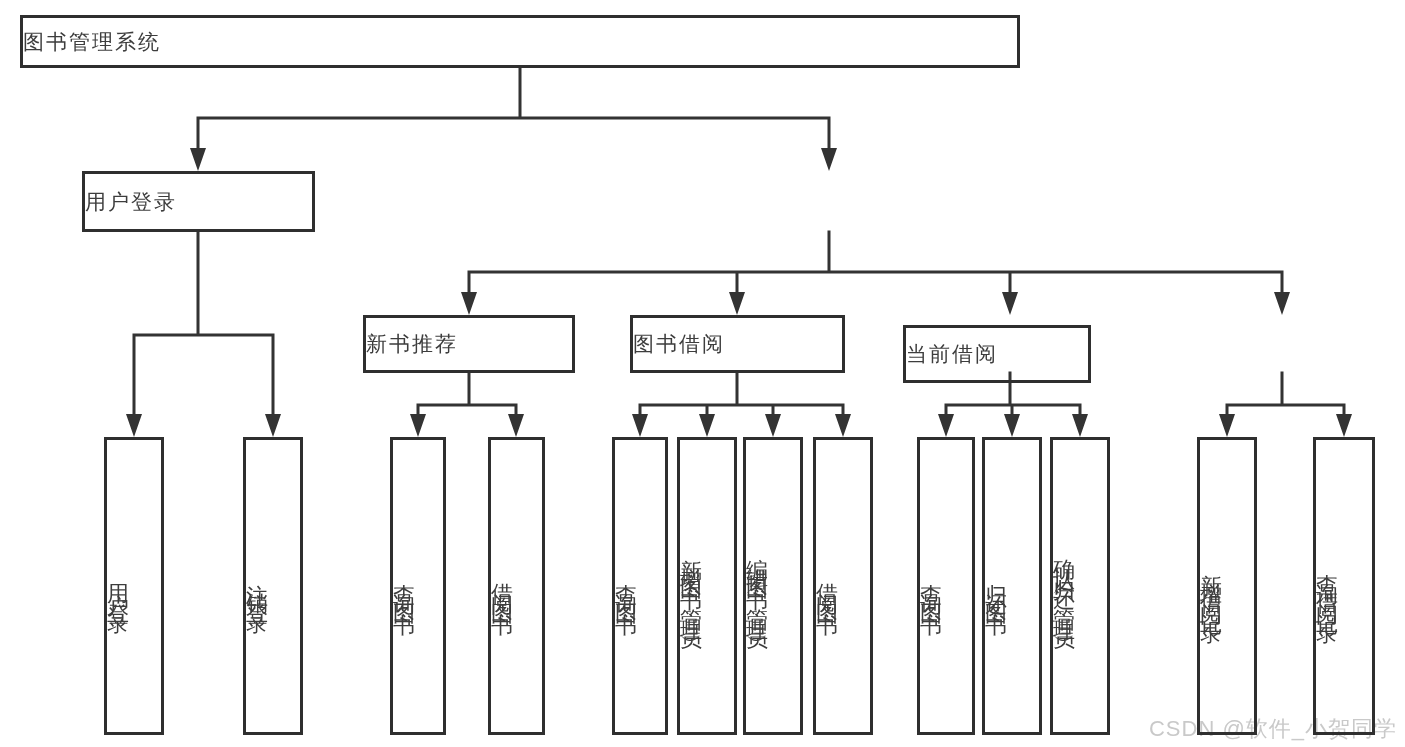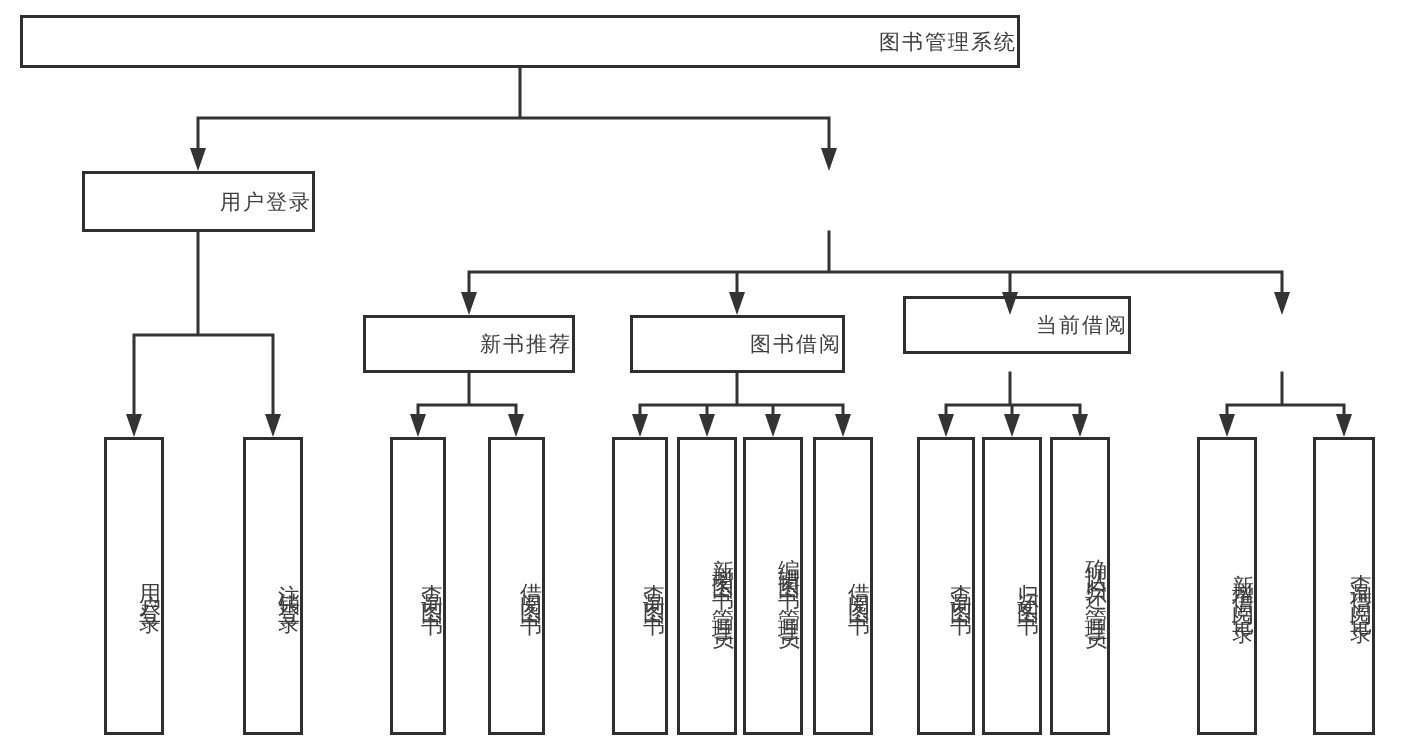--- a/index.html
+++ b/index.html
@@ -16,21 +16,21 @@
     left: 0; top: 0;
     z-index: 1;
   }
   .node {
     position: absolute;
     box-sizing: border-box;
     border: 3px solid #2f2f2f;
     background: transparent;
     display: flex;
     align-items: center;
-    justify-content: flex-end;
+    justify-content: flex-start;
     color: #3d3d3d;
     z-index: 2;
   }
   .node.h span {
     font-size: 21px;
     letter-spacing: 2px;
     white-space: nowrap;
   }
   .node.v span {
     writing-mode: vertical-lr;
@@ -68,21 +68,21 @@
   <div class="node h" style="left:82px;top:171px;width:233px;height:61px">
     <span>用户登录</span>
   </div>
 
   <div class="node h" style="left:630px;top:315px;width:215px;height:58px">
     <span>图书借阅</span>
   </div>
   <div class="node h" style="left:363px;top:315px;width:212px;height:58px">
     <span>新书推荐</span>
   </div>
-  <div class="node h" style="left:903px;top:296px;width:228px;height:58px">
+  <div class="node h" style="left:903px;top:325px;width:188px;height:58px">
     <span>当前借阅</span>
   </div>
 
   <div class="node v" style="left:104px;top:437px;width:60px;height:298px">
     <span>用户登录</span>
   </div>
   <div class="node v" style="left:243px;top:437px;width:60px;height:298px">
     <span>注销登录</span>
   </div>
 
@@ -116,13 +116,14 @@
     <span>确认归还（管理员）</span>
   </div>
 
   <div class="node v" style="left:1197px;top:437px;width:60px;height:298px">
     <span>新增借阅记录</span>
   </div>
   <div class="node v" style="left:1313px;top:437px;width:62px;height:298px">
     <span>查询借阅记录</span>
   </div>
 
+  <div class="watermark">CSDN @软件_小贺同学</div>
 </div>
 
 </body></html>

